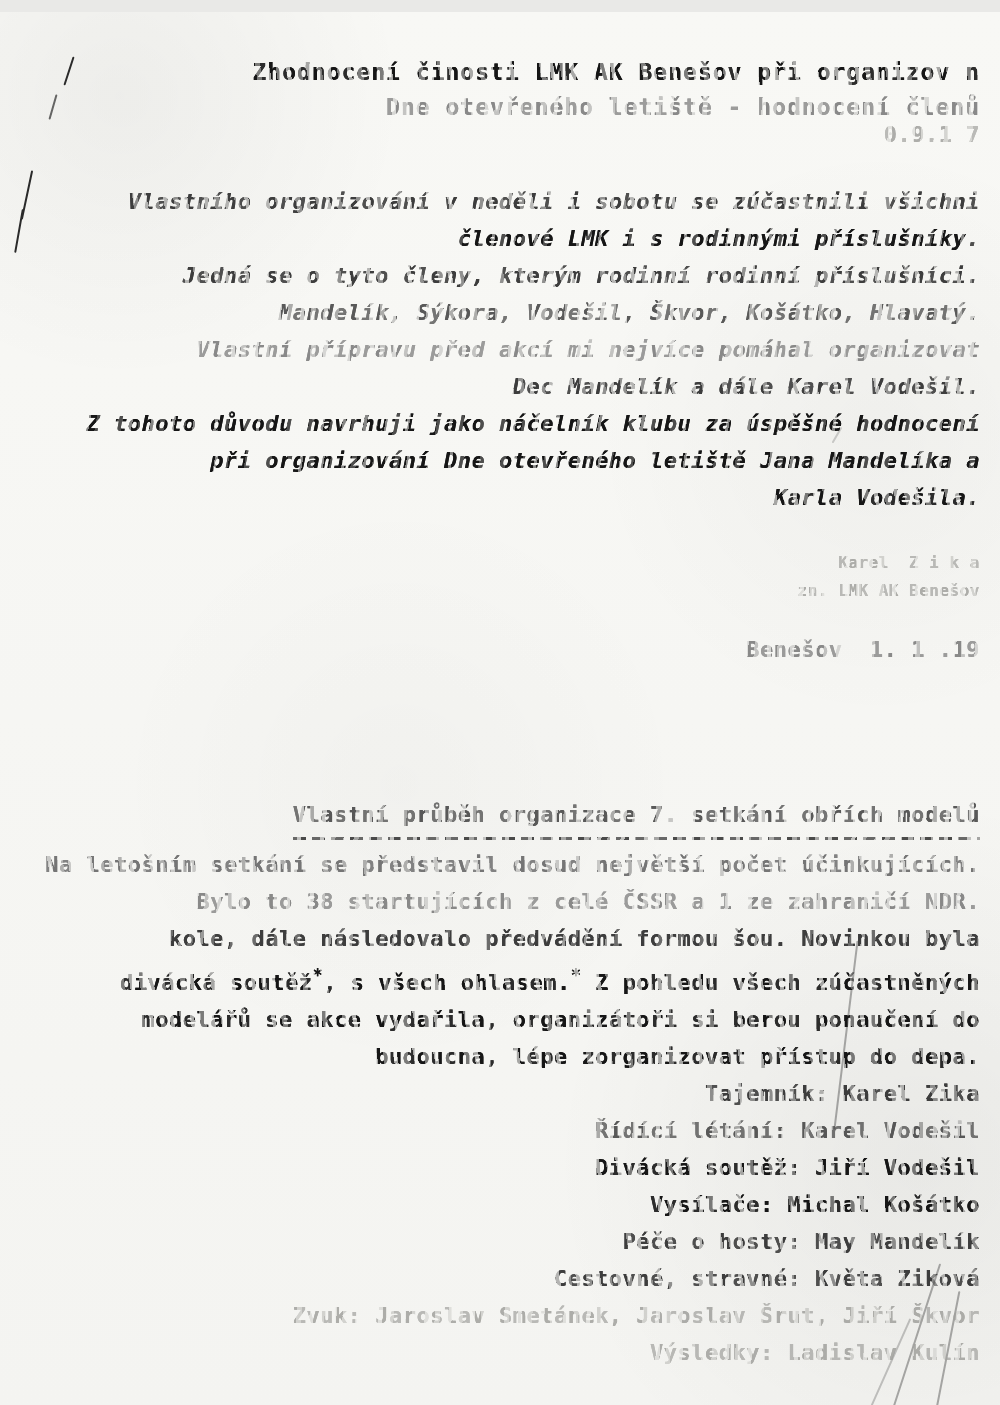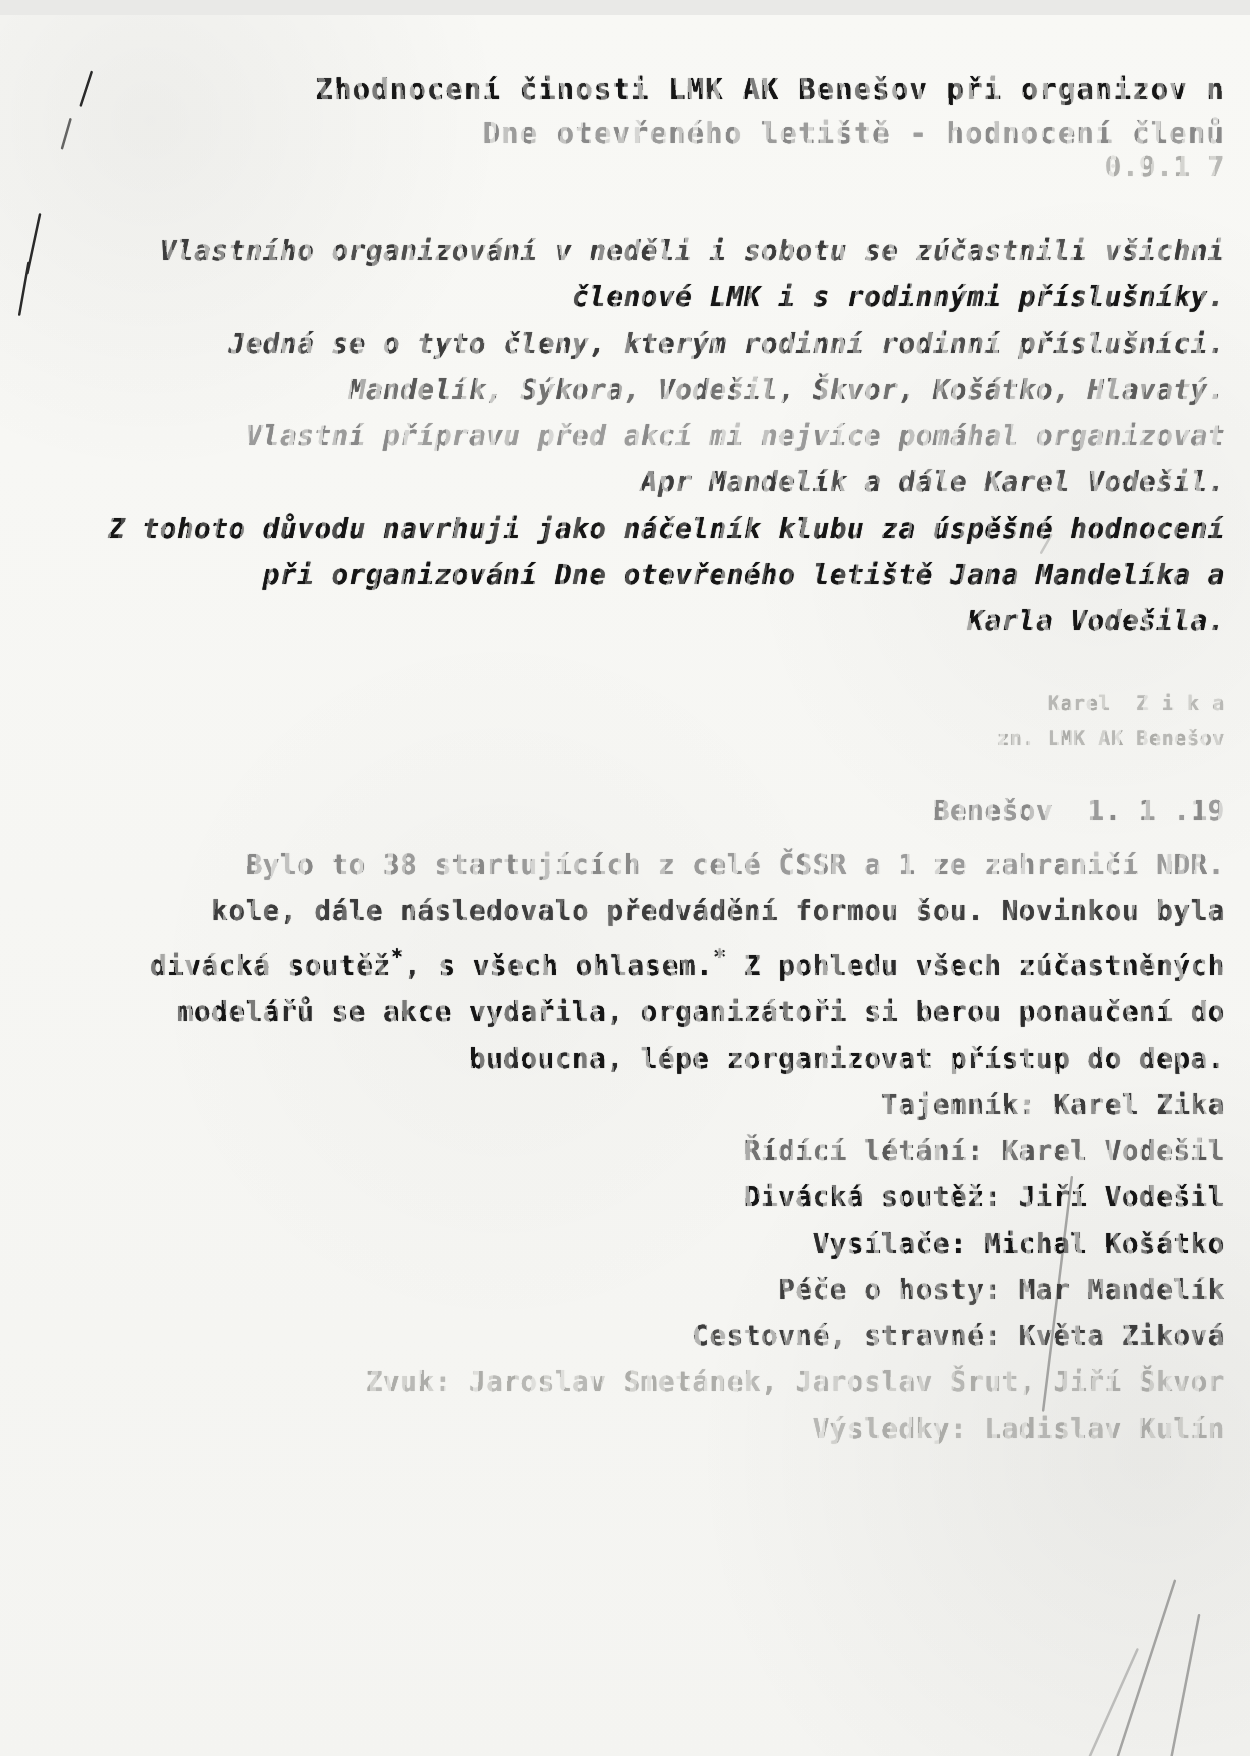--- a/index.html
+++ b/index.html
@@ -87,49 +87,53 @@
       <div class="line title-line ink-f mC t2">Dne otevřeného letiště - hodnocení členů</div>
       <div class="line ink-x mC t3">0.9.1 7</div>
     </div>
 
     <div class="para1">
       <div class="line ink-m mB">Vlastního organizování v neděli i sobotu se zúčastnili všichni</div>
       <div class="line ink-d mA">členové LMK i s rodinnými příslušníky.</div>
       <div class="line ink-m mB">Jedná se o tyto členy, kterým rodinní rodinní příslušníci.</div>
       <div class="line ink-m mC">Mandelík, Sýkora, Vodešil, Škvor, Košátko, Hlavatý.</div>
       <div class="line ink-f mC">Vlastní přípravu před akcí mi nejvíce pomáhal organizovat</div>
-      <div class="line ink-m mB">Apr Mandelík a dále Karel Vodešil.</div>
+      <div class="line ink-m mB">Dec Mandelík a dále Karel Vodešil.</div>
       <div class="line ink-d mA">Z tohoto důvodu navrhuji jako náčelník klubu za úspěšné hodnocení</div>
       <div class="line ink-d mA">při organizování Dne otevřeného letiště Jana Mandelíka a</div>
       <div class="line ink-d mB">Karla Vodešila.</div>
     </div>
 
     <div class="signature">
       <div class="line ink-x mC">Karel  Z i k a</div>
       <div class="line ink-x mC">zn. LMK AK Benešov</div>
     </div>
 
     <div class="place-date">
       <div class="line ink-f mC">Benešov  1. 1 .19</div>
     </div>
 
+    <div class="heading-wrap">
+      <span class="line heading ink-m mC">Vlastní průběh organizace 7. setkání obřích modelů</span>
+    </div>
 
     <div class="para2">
+      <div class="line ink-f mB">Na letošním setkání se představil dosud největší počet účinkujících.</div>
       <div class="line ink-f mC">Bylo to 38 startujících z celé ČSSR a 1 ze zahraničí NDR.</div>
       <div class="line ink-m mA">kole, dále následovalo předvádění formou šou. Novinkou byla</div>
       <div class="line ink-d mB"><span>divácká soutěž</span><span class="sup">*</span><span>, s všech ohlasem.</span><span class="sup">*</span><span> Z pohledu všech zúčastněných</span></div>
       <div class="line ink-d mB">modelářů se akce vydařila, organizátoři si berou ponaučení do</div>
       <div class="line ink-d mB">budoucna, lépe zorganizovat přístup do depa.</div>
     </div>
 
     <div class="roles">
       <div class="line ink-m mB">Tajemník: Karel Zika</div>
       <div class="line ink-m mC">Řídící létání: Karel Vodešil</div>
       <div class="line ink-d mB">Divácká soutěž: Jiří Vodešil</div>
       <div class="line ink-d mB">Vysílače: Michal Košátko</div>
-      <div class="line ink-m mB">Péče o hosty: Mar Mandelík</div>
+      <div class="line ink-m mB">Péče o hosty: May Mandelík</div>
       <div class="line ink-m mB">Cestovné, stravné: Květa Ziková</div>
       <div class="line ink-x mC">Zvuk: Jaroslav Smetánek, Jaroslav Šrut, Jiří Škvor</div>
       <div class="line ink-x mC">Výsledky: Ladislav Kulín</div>
     </div>
 
   </div>
 </div>
 
 </body></html>

